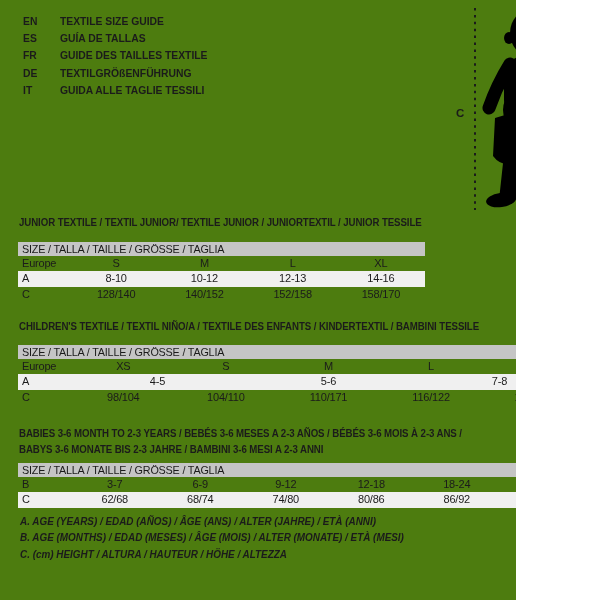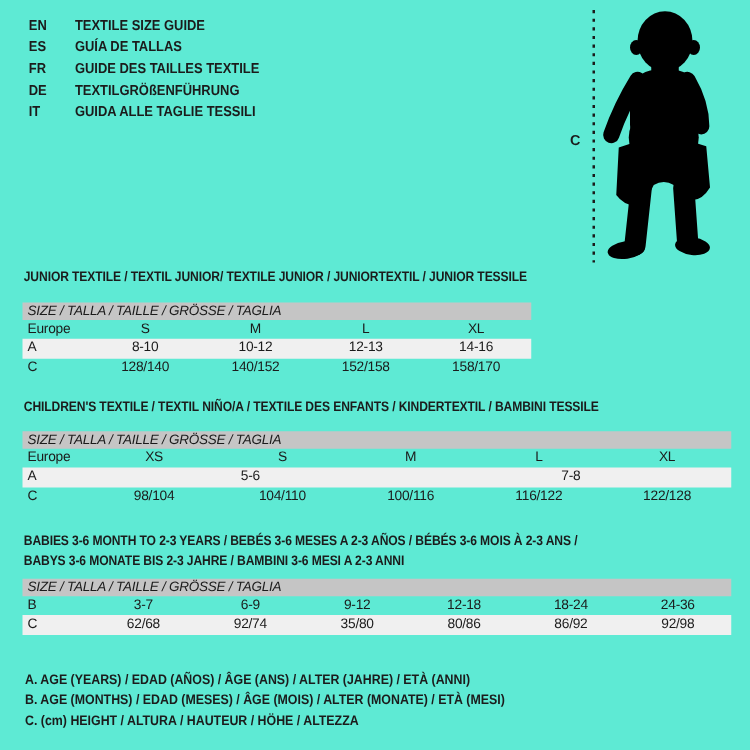--- a/index.html
+++ b/index.html
@@ -1,37 +1,37 @@
 <!DOCTYPE html>
 <html><head>
 <meta charset="utf-8">
 <style>
   html,body{margin:0;padding:0;background:#ffffff;}
   .canvas{
-    position:relative;width:600px;height:600px;background:#5eead4;
+    position:relative;width:516px;height:600px;background:#4d7c0f;
     font-family:"Liberation Sans",sans-serif;color:#1b1b1b;overflow:hidden;
   }
   
   .lang-block{position:absolute;left:23px;top:13px;font-weight:bold;font-size:11.5px;line-height:17.2px;}
   .lang-row{display:flex;white-space:nowrap;transform:scaleX(0.9);transform-origin:left center;}
   .lang-code{width:41px;}
   
   .figure-svg{position:absolute;left:440px;top:0;}
   .c-label{position:absolute;left:456px;top:107px;font-weight:bold;font-size:11.5px;}
   
   .tbl-title{position:absolute;font-weight:bold;font-size:11px;white-space:nowrap;letter-spacing:-0.1px;transform:scaleX(0.88);transform-origin:left top;}
   
   .size-table{position:absolute;font-size:11px;letter-spacing:-0.2px;}
-  .t-head{height:14px;line-height:14px;background:#c5c5c5;padding-left:4px;font-size:10.8px;white-space:nowrap;font-style:italic;}
+  .t-head{height:14px;line-height:14px;background:#c5c5c5;padding-left:4px;font-size:10.8px;white-space:nowrap;}
   .t-row{display:flex;height:15.3px;line-height:15.4px;align-items:center;}
   .t-row.alt{background:#f0f0f0;}
   .cell-label{width:54px;padding-left:4px;box-sizing:border-box;}
   .cell{flex:1;text-align:center;}
   
-  .notes{position:absolute;left:20px;top:536px;font-weight:bold;font-size:11px;line-height:16.3px;}
+  .notes{position:absolute;left:20px;top:513px;font-weight:bold;font-size:11px;line-height:16.3px;font-style:italic;}
   .note-line{white-space:nowrap;transform:scaleX(0.9);transform-origin:left center;}
 </style>
 </head>
 <body>
 
 <div class="canvas">
 
   <div class="lang-block">
     <div class="lang-row">
       <span class="lang-code">EN</span>
@@ -107,28 +107,29 @@
     <div class="t-row">
       <span class="cell-label">Europe</span>
       <span class="cell">XS</span>
       <span class="cell">S</span>
       <span class="cell">M</span>
       <span class="cell">L</span>
       <span class="cell">XL</span>
     </div>
     <div class="t-row alt">
       <span class="cell-label">A</span>
+      <span class="cell">4-5</span>
       <span class="cell">5-6</span>
       <span class="cell">7-8</span>
     </div>
     <div class="t-row">
       <span class="cell-label">C</span>
       <span class="cell">98/104</span>
       <span class="cell">104/110</span>
-      <span class="cell">100/116</span>
+      <span class="cell">110/171</span>
       <span class="cell">116/122</span>
       <span class="cell">122/128</span>
     </div>
   </div>
 
   <div class="tbl-title" style="left:19px;top:427px;">BABIES 3-6 MONTH TO 2-3 YEARS / BEBÉS 3-6 MESES A 2-3 AÑOS / BÉBÉS 3-6 MOIS À 2-3 ANS /</div>
   <div class="tbl-title" style="left:19px;top:443px;">BABYS 3-6 MONATE BIS 2-3 JAHRE / BAMBINI 3-6 MESI A 2-3 ANNI</div>
   <div class="size-table" style="left:18px;top:463px;width:567px;">
     <div class="t-head">SIZE / TALLA / TAILLE / GRÖSSE / TAGLIA</div>
     <div class="t-row">
@@ -136,22 +137,22 @@
       <span class="cell">3-7</span>
       <span class="cell">6-9</span>
       <span class="cell">9-12</span>
       <span class="cell">12-18</span>
       <span class="cell">18-24</span>
       <span class="cell">24-36</span>
     </div>
     <div class="t-row alt">
       <span class="cell-label">C</span>
       <span class="cell">62/68</span>
-      <span class="cell">92/74</span>
-      <span class="cell">35/80</span>
+      <span class="cell">68/74</span>
+      <span class="cell">74/80</span>
       <span class="cell">80/86</span>
       <span class="cell">86/92</span>
       <span class="cell">92/98</span>
     </div>
   </div>
 
   <div class="notes">
     <div class="note-line">A. AGE (YEARS) / EDAD (AÑOS) / ÂGE (ANS) / ALTER (JAHRE) / ETÀ (ANNI)</div>
     <div class="note-line">B. AGE (MONTHS) / EDAD (MESES) / ÂGE (MOIS) / ALTER (MONATE) / ETÀ (MESI)</div>
     <div class="note-line">C. (cm) HEIGHT / ALTURA / HAUTEUR / HÖHE / ALTEZZA</div>

